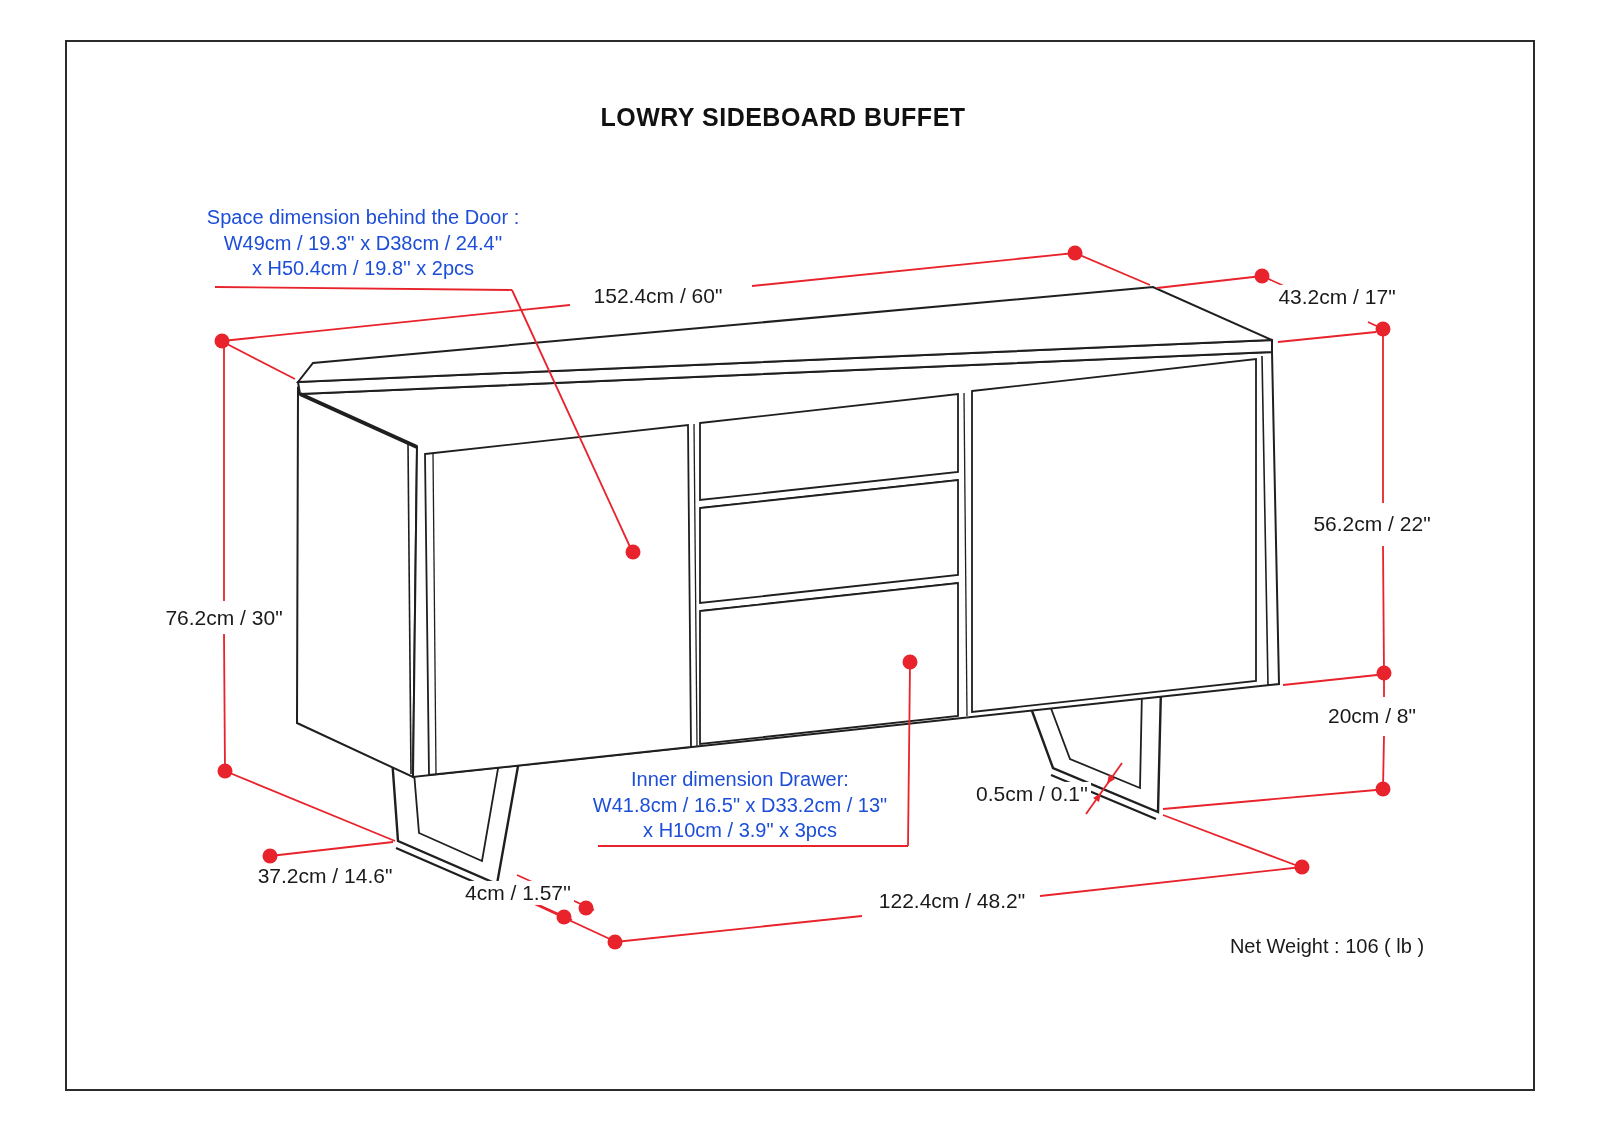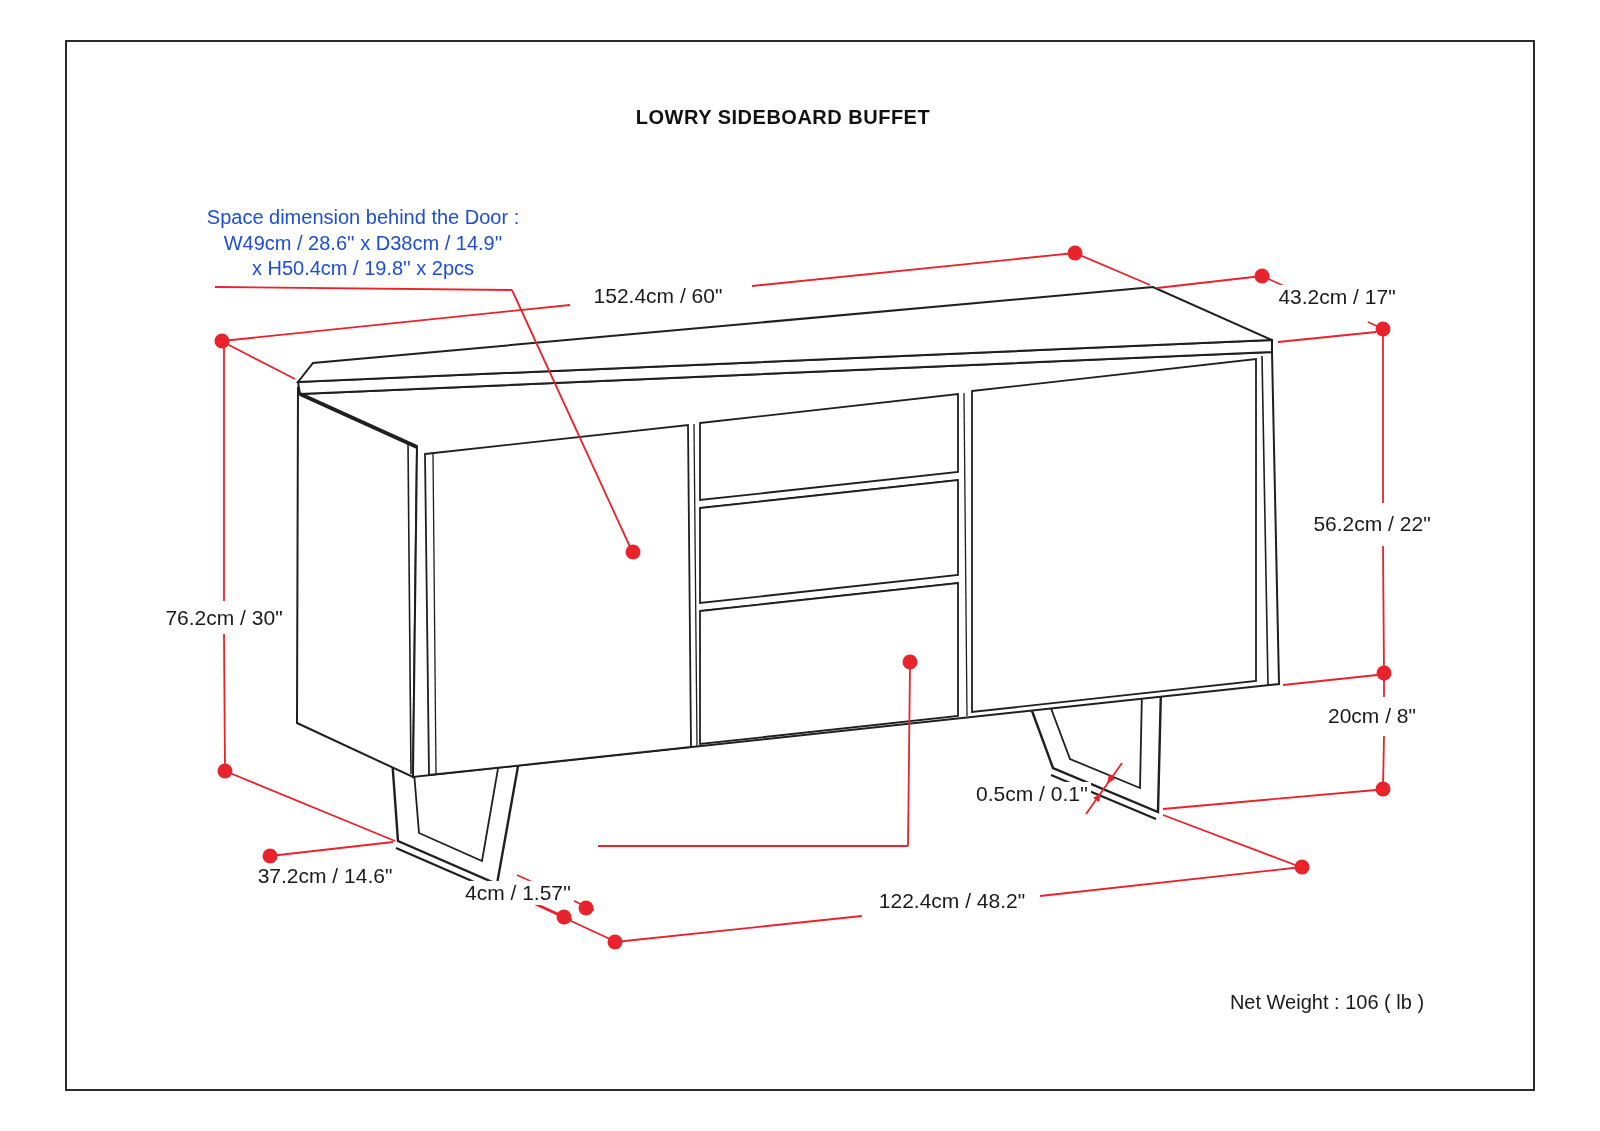--- a/index.html
+++ b/index.html
@@ -17,21 +17,21 @@
     font-size:21px; color:#1a1a1a; white-space:nowrap;
     background:#ffffff; padding:0 3px; line-height:1.15;
   }
   .note {
     position:absolute; transform:translate(-50%,-50%);
     font-size:20px; color:#1d4ed8; text-align:center; white-space:nowrap;
     line-height:1.28;
   }
   .title {
     position:absolute; transform:translate(-50%,-50%);
-    font-size:20px; font-weight:700; color:#111; letter-spacing:0.5px;
+    font-size:25px; font-weight:700; color:#111; letter-spacing:0.5px;
     white-space:nowrap;
     text-align:center;
   }
   .netweight {
     position:absolute; transform:translate(-50%,-50%);
     font-size:20px; color:#1a1a1a; white-space:nowrap;
   }
 </style>
 </head>
 <body>
@@ -144,29 +144,34 @@
       <circle cx="1302" cy="867" r="7.5"></circle>
       <circle cx="633" cy="552" r="7.5"></circle>
       <circle cx="910" cy="662" r="7.5"></circle>
     </g>
   </svg>
 
   <div class="title" style="left:783px; top:117px;">LOWRY SIDEBOARD BUFFET</div>
 
   <div class="note" style="left:363px; top:243px;">
     <div>Space dimension behind the Door :</div>
-    <div>W49cm / 28.6'' x D38cm / 14.9''</div>
+    <div>W49cm / 19.3'' x D38cm / 24.4''</div>
     <div>x H50.4cm / 19.8'' x 2pcs</div>
   </div>
 
+  <div class="note" style="left:740px; top:805px;">
+    <div>Inner dimension Drawer:</div>
+    <div>W41.8cm / 16.5" x D33.2cm / 13"</div>
+    <div>x H10cm / 3.9" x 3pcs</div>
+  </div>
 
   <div class="lbl" style="left:658px; top:296px;">152.4cm / 60"</div>
   <div class="lbl" style="left:1337px; top:297px;">43.2cm / 17"</div>
   <div class="lbl" style="left:1372px; top:524px;">56.2cm / 22"</div>
   <div class="lbl" style="left:1372px; top:716px;">20cm / 8"</div>
   <div class="lbl" style="left:224px; top:618px;">76.2cm / 30"</div>
   <div class="lbl" style="left:325px; top:876px;">37.2cm / 14.6"</div>
   <div class="lbl" style="left:518px; top:893px;">4cm / 1.57''</div>
   <div class="lbl" style="left:1032px; top:794px;">0.5cm / 0.1''</div>
   <div class="lbl" style="left:952px; top:901px;">122.4cm / 48.2"</div>
 
-  <div class="netweight" style="left:1327px; top:1002px;">Net Weight : 106 ( lb )</div>
+  <div class="netweight" style="left:1327px; top:946px;">Net Weight : 106 ( lb )</div>
 </div>
 
 </body></html>

